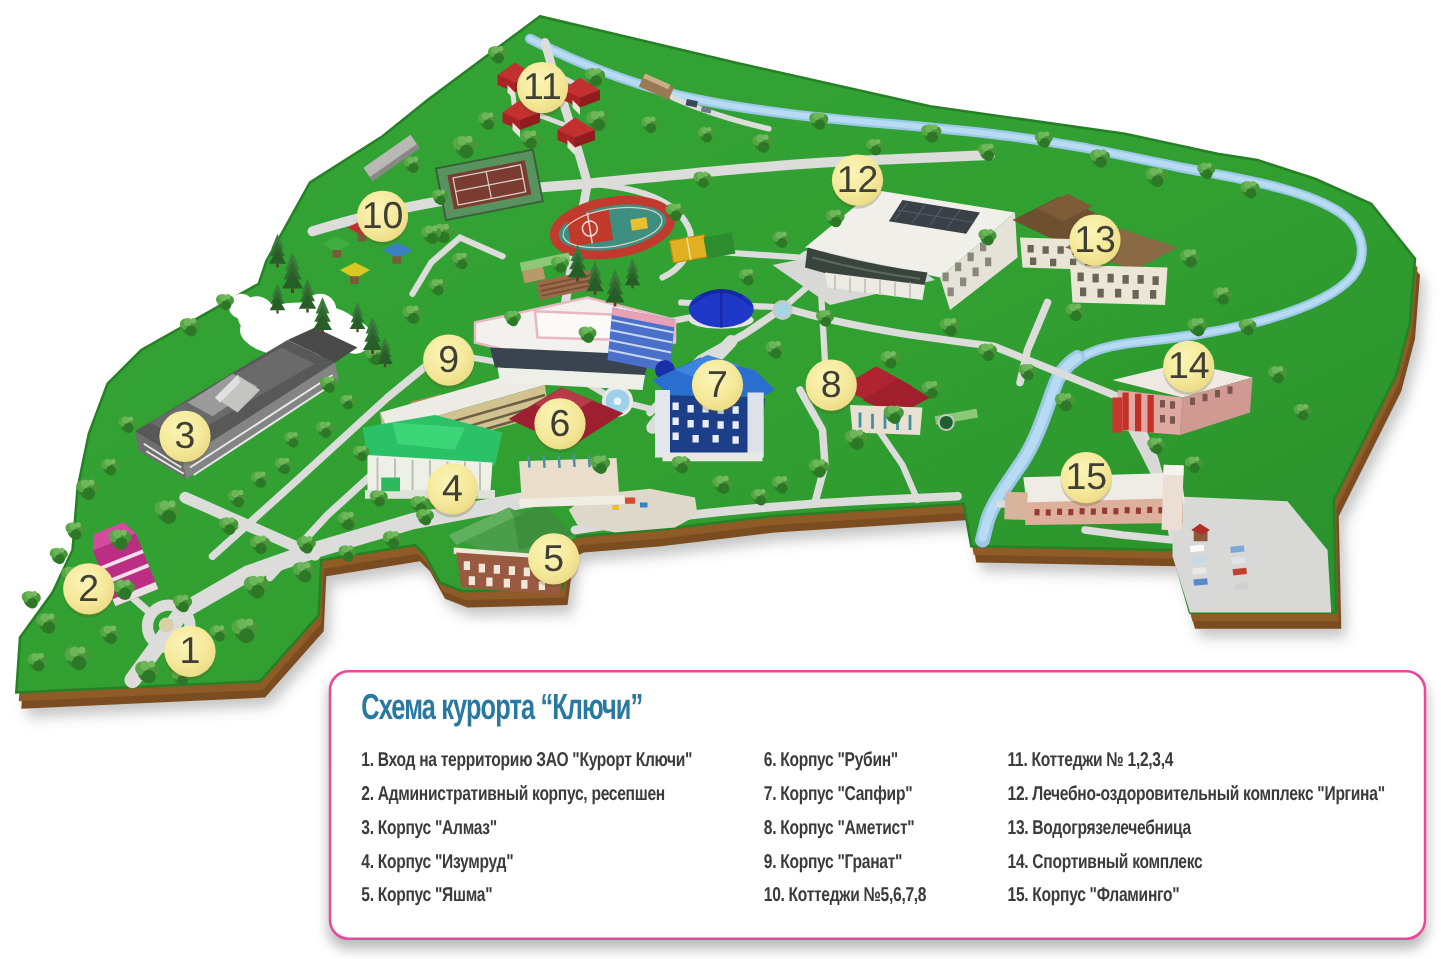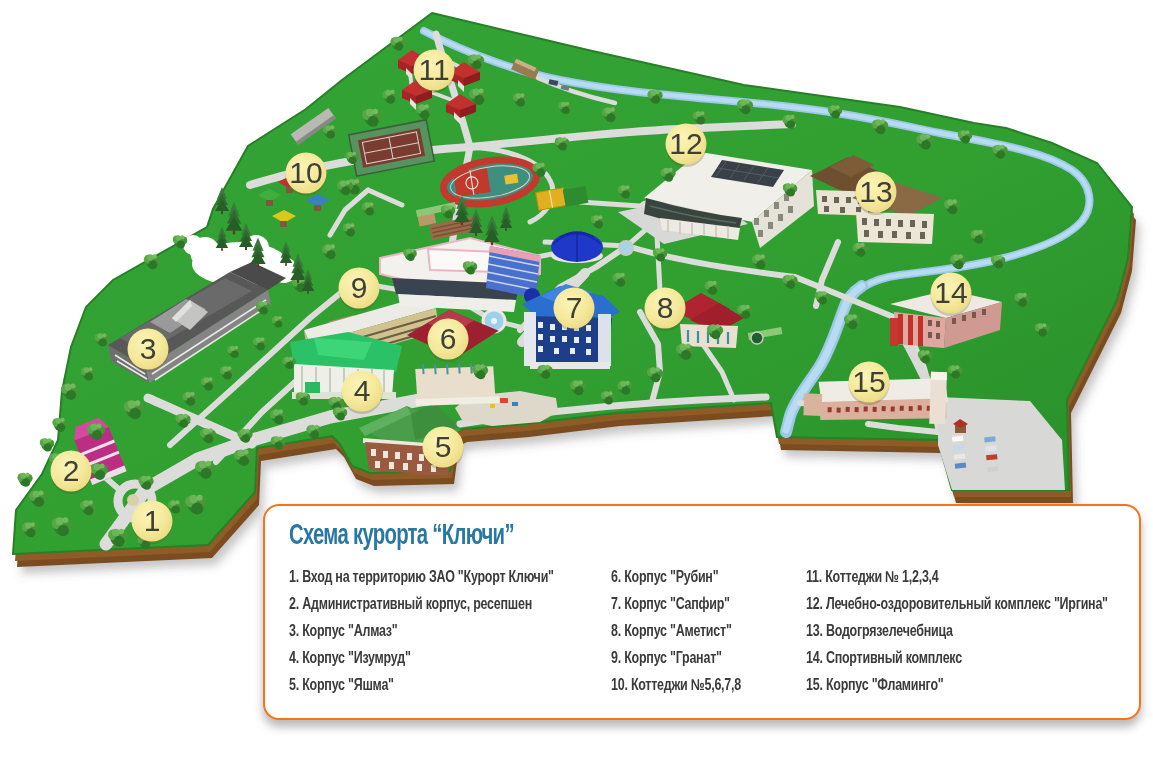--- a/index.html
+++ b/index.html
@@ -1,18 +1,18 @@
 <!DOCTYPE html>
 <html><head>
 <meta charset="utf-8">
 <style>
 html,body{margin:0;padding:0;background:#fff;}
 .page{position:relative;width:1153px;height:767px;overflow:hidden;background:#fff;font-family:"Liberation Sans",sans-serif;}
 svg{position:absolute;left:0;top:0;}
-.legend{position:absolute;left:263px;top:504px;width:878px;height:216px;background:#fff;border:2px solid #f97316;border-radius:16px;box-shadow:0 7px 10px rgba(0,0,0,.28);box-sizing:border-box;}
+.legend{position:absolute;left:263px;top:536px;width:878px;height:216px;background:#fff;border:2px solid #ec4899;border-radius:16px;box-shadow:0 7px 10px rgba(0,0,0,.28);box-sizing:border-box;}
 .ltitle{position:absolute;left:24px;top:12px;font-size:29px;font-weight:bold;color:#2878a2;letter-spacing:-1px;transform:scaleX(.70);transform-origin:left top;white-space:nowrap;}
 .lcol{position:absolute;top:57px;font-size:16px;font-weight:bold;color:#3b3b3b;line-height:27px;letter-spacing:-0.3px;transform:scaleX(.78);transform-origin:left top;white-space:nowrap;}
 .c1{left:24px;} .c2{left:346px;} .c3{left:541px;}
 </style>
 </head>
 <body>
 <div class="page">
 <svg width="1153" height="767" viewBox="0 0 1153 767">
 <defs>
 <radialGradient id="bg" cx="40%" cy="35%" r="75%">

